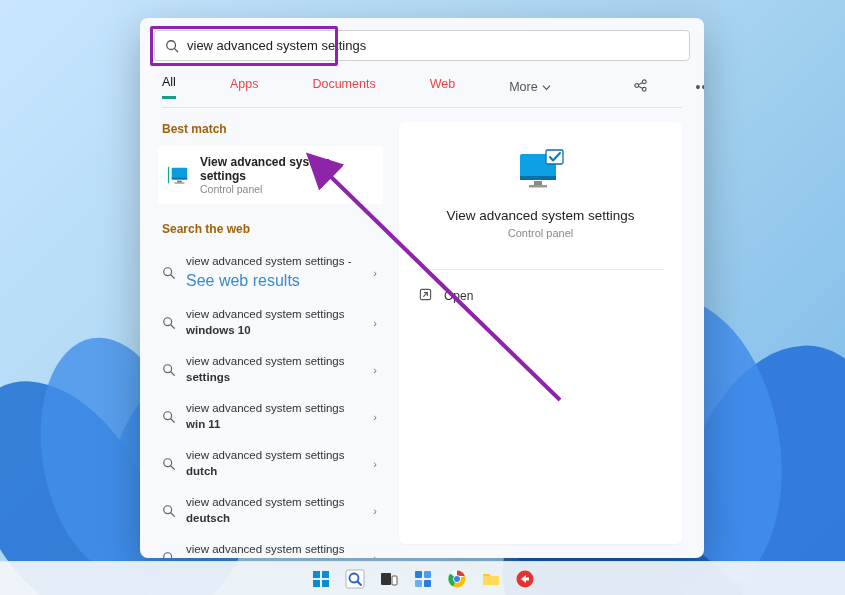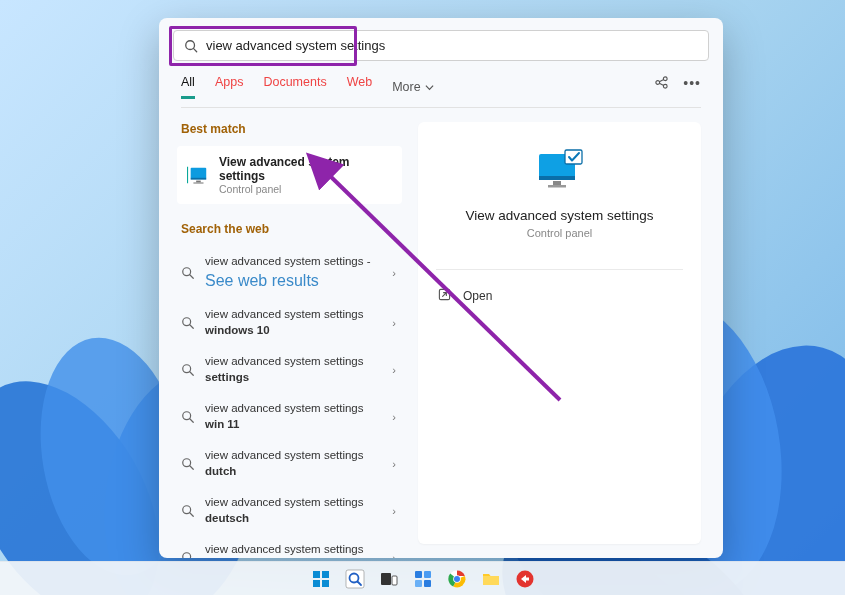--- a/index.html
+++ b/index.html
@@ -11,37 +11,36 @@
     .bloom-bg { position: absolute; bottom: -120px; left: -60px; width: 380px; height: 380px; }
     .bloom-bg2 { position: absolute; bottom: -180px; right: -100px; width: 480px; height: 480px; }
     .search-panel {
       position: absolute; top: 18px; left: 140px;
       width: 564px; height: 540px;
       background: #f7f9fc;
       border-radius: 8px;
       box-shadow: 0 14px 40px rgba(0,0,0,0.25);
       display: flex; flex-direction: column;
       overflow: hidden;
-      margin-left: 19px;
     }
     .search-bar-wrap { padding: 12px 14px 0 14px; position: relative; }
     .search-box {
       display: flex; align-items: center;
       background: #fff; border: 1px solid #d0d0d0;
       border-radius: 4px; padding: 7px 10px;
     }
     .search-box input {
       border: none; outline: none; font-size: 13px;
       flex: 1; background: transparent; color: #222;
     }
     .highlight-box {
       position: absolute; border: 3px solid #8e24aa;
       border-radius: 2px; pointer-events: none;
     }
-    .tabs { display: flex; padding: 14px 22px 8px 22px; font-size: 12.5px; }
+    .tabs { display: flex; align-items: center; padding: 14px 22px 8px 22px; font-size: 12.5px; gap: 34px; }
     .tab { margin-right: 20px; color: #ef4444; cursor: pointer; padding-bottom: 7px; }
     .tab.active { color: #111; border-bottom: 3px solid #1a9c8c; font-weight: 500; }
     .tab-more { display: flex; align-items: center; color: #555; cursor: pointer; }
     .tab-spacer { flex: 1; }
     .tab-icon { margin-left: 14px; color: #555; cursor: pointer; font-size: 14px; }
     .divider { height: 1px; background: #e2e2e2; margin: 0 22px; }
     .content { display: flex; flex: 1; overflow: hidden; }
     .left-col { width: 245px; padding: 14px 0 14px 22px; overflow-y: auto; }
     .right-col { flex: 1; padding: 14px 22px 14px 14px; }
     .section-label { font-size: 12px; font-weight: 600; color: #a16207; margin-bottom: 10px; }

